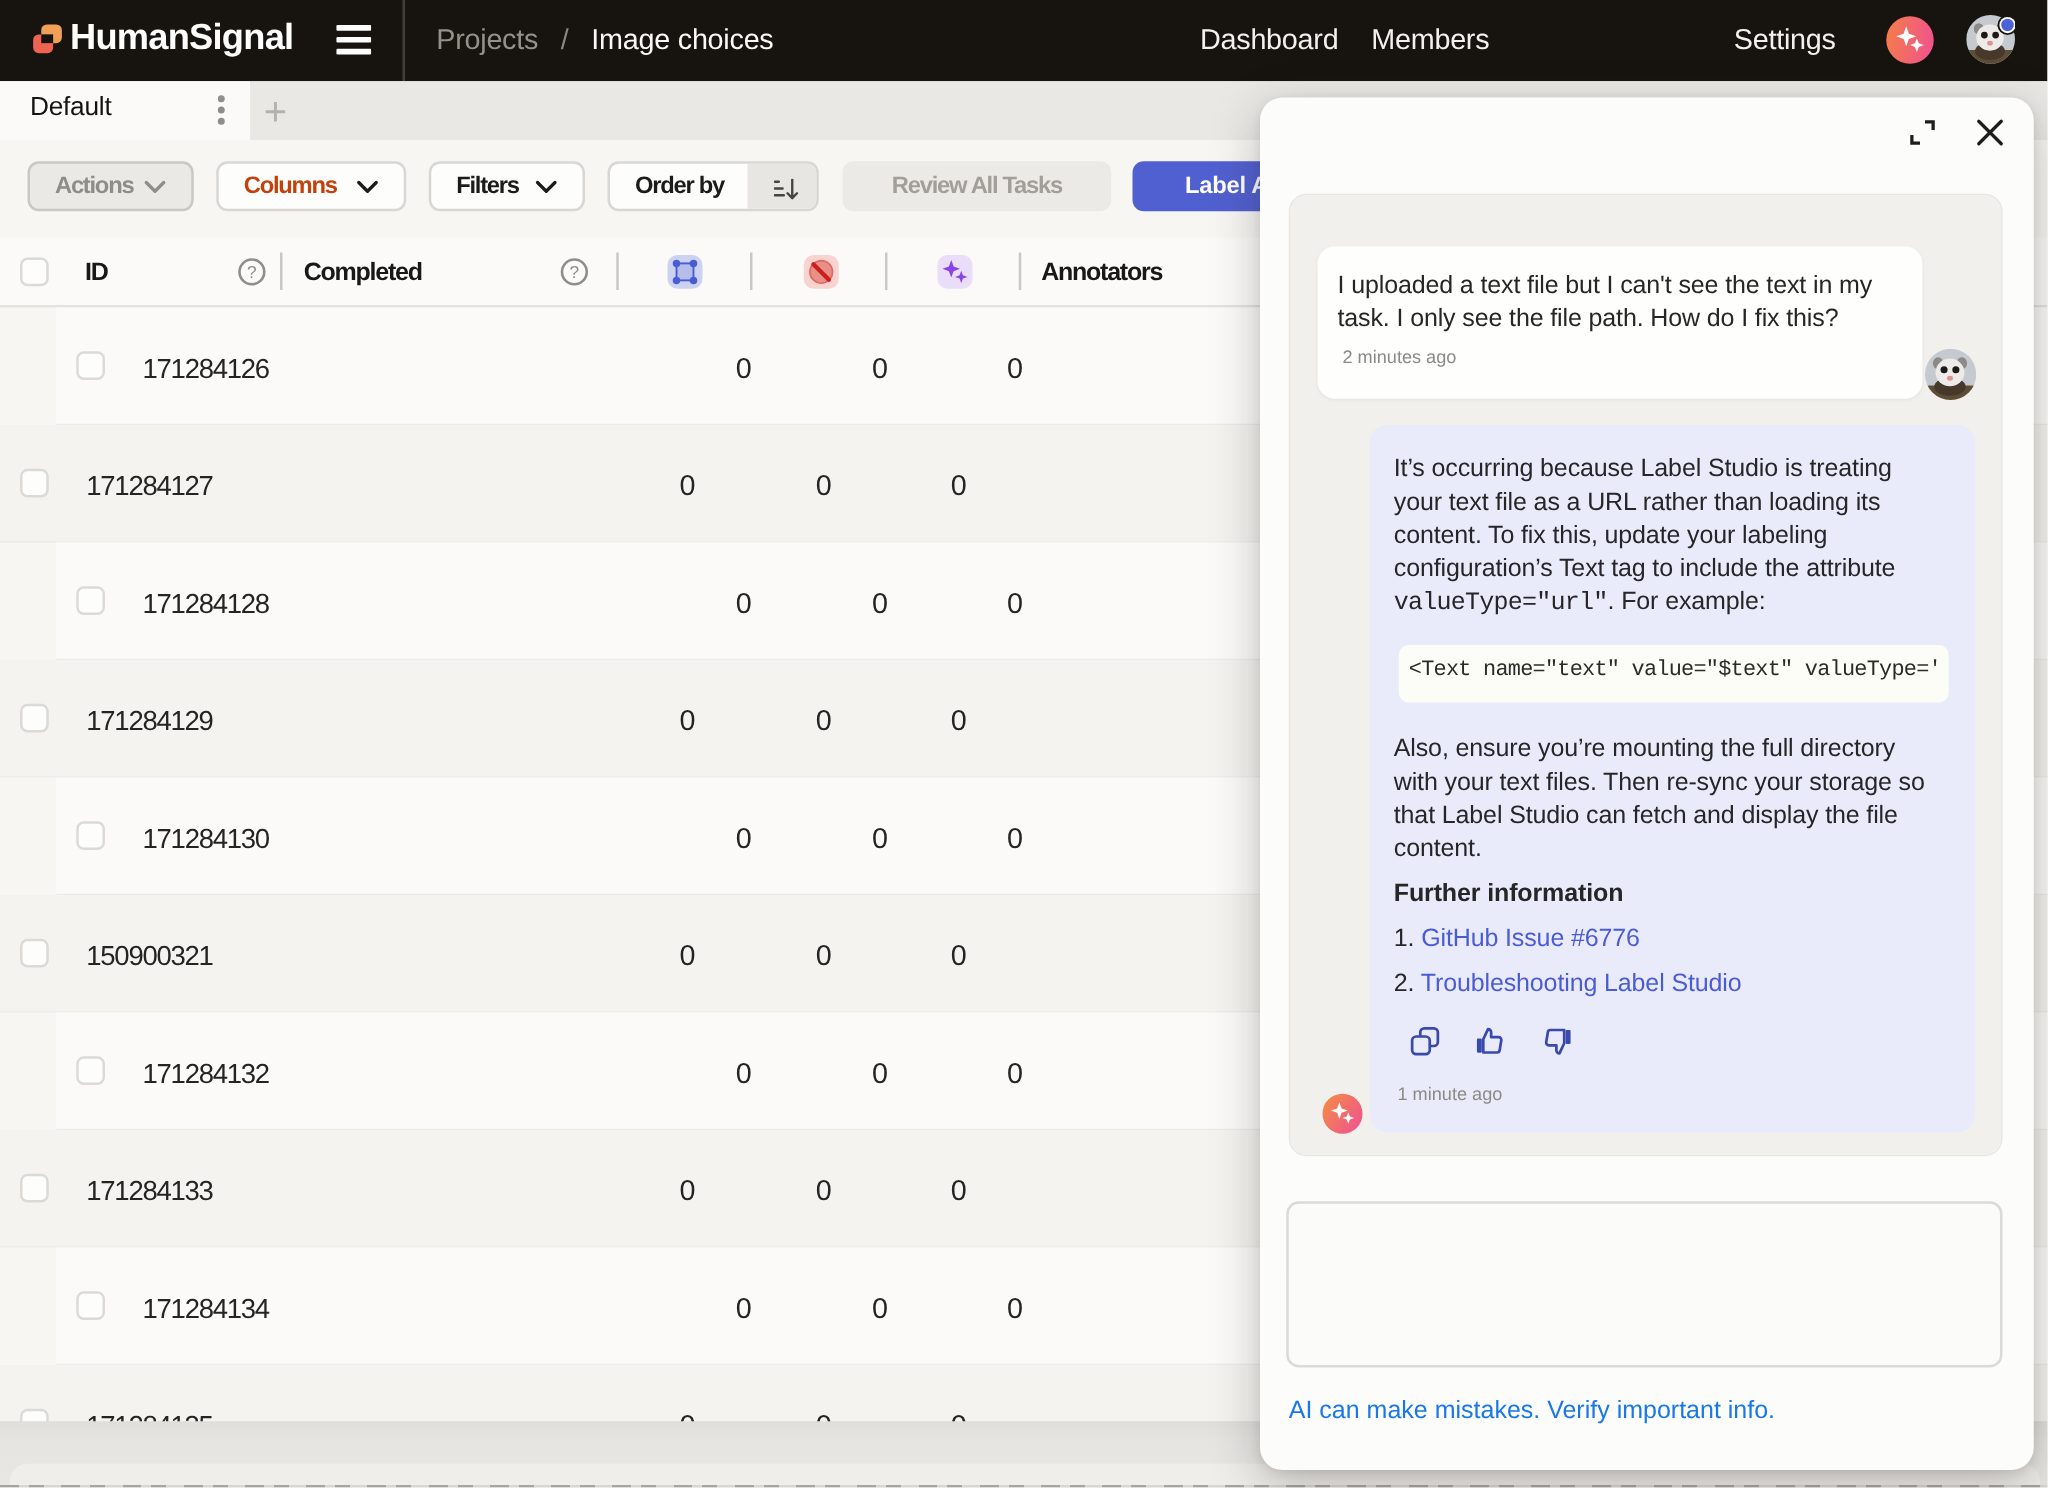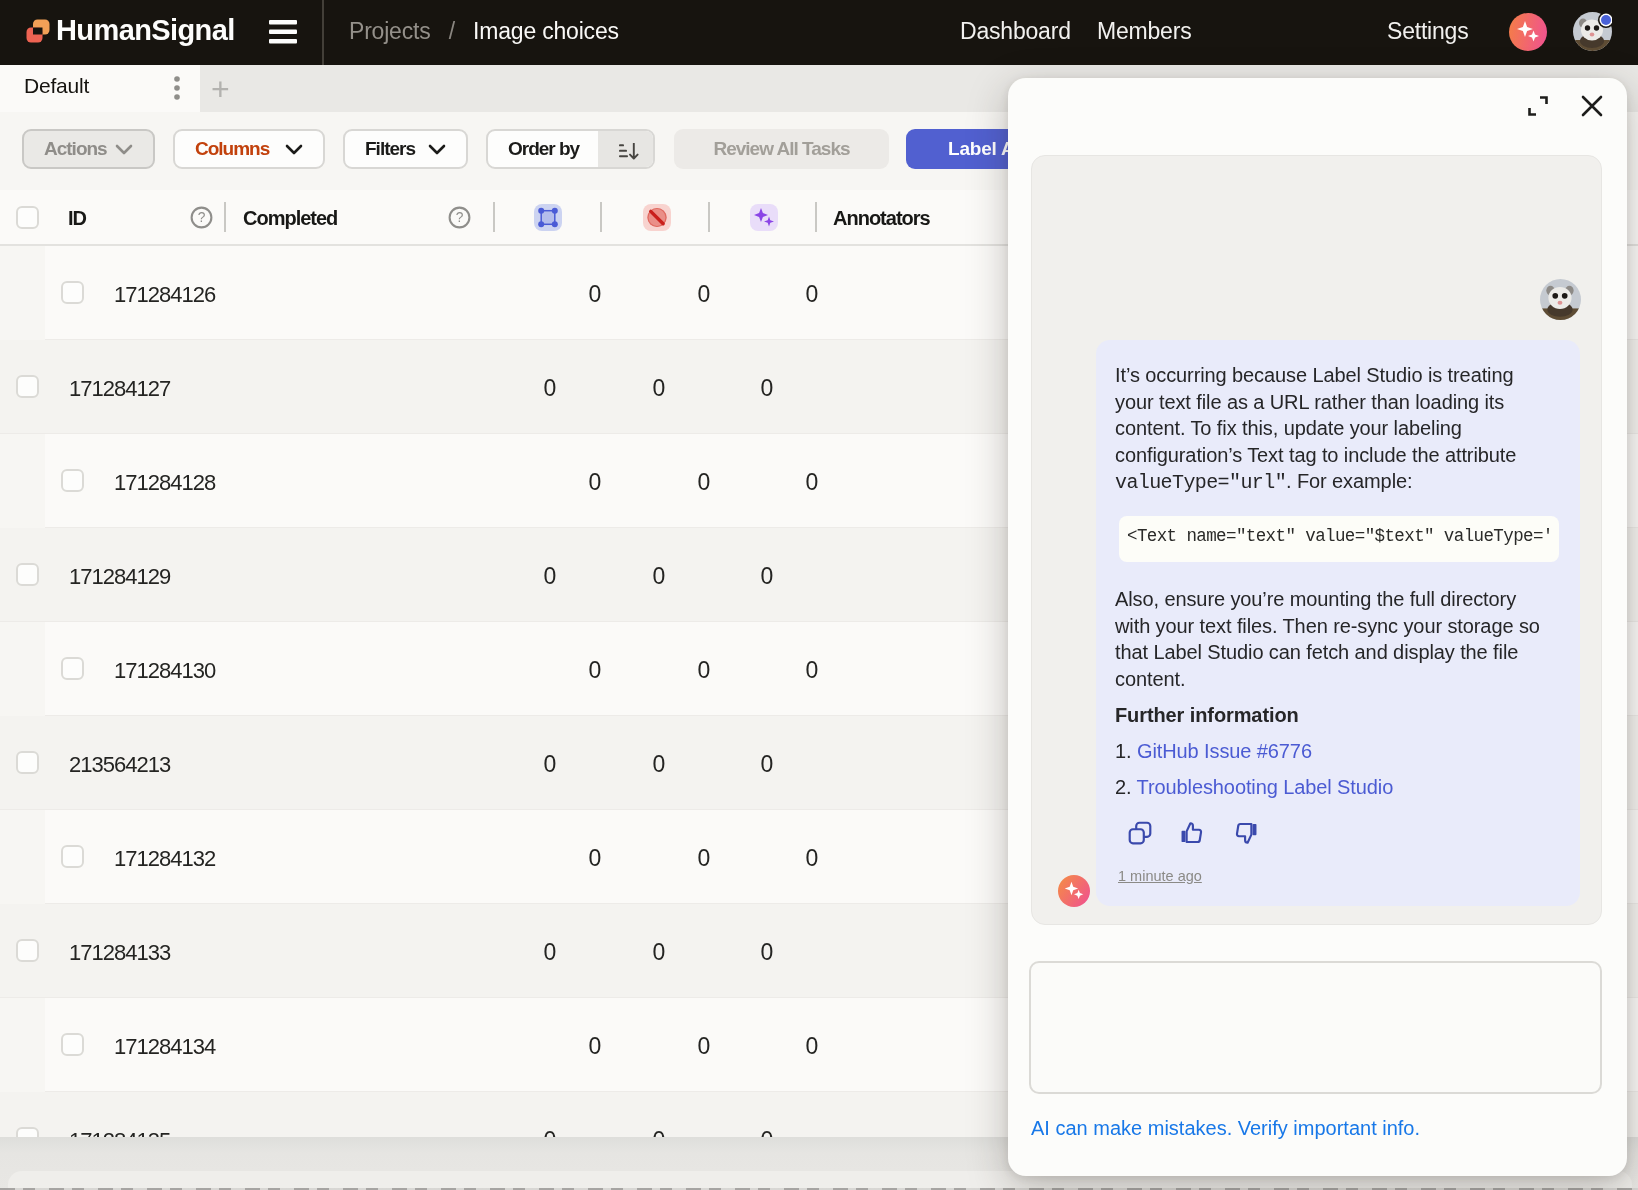--- a/index.html
+++ b/index.html
@@ -66,21 +66,21 @@
 #abub { position:absolute; left:64px; top:184px; width:484px; height:566px; background:#e9ebfa; border-radius:14px; font-size:20px; color:#262628; }
 .aline { position:absolute; left:19px; line-height:26.5px; letter-spacing:-0.1px; white-space:nowrap;}
 .mono { font-family:"Liberation Mono", monospace; letter-spacing:-0.6px;}
 #codeblk { position:absolute; left:23px; top:176px; width:440px; height:46px; background:#fdfdf8; border-radius:8px; overflow:hidden; }
 #codeblk .c { position:absolute; left:8px; top:10px; font-family:"Liberation Mono", monospace; font-size:17.5px; color:#2b2b29; white-space:nowrap; letter-spacing:-0.6px;}
 .alink { color:#4b5bd3; }
 #aicons { position:absolute; left:31px; top:480px; }
 #aicons svg { vertical-align:top; }
 #aicons svg.i1 { margin-right:25px; }
 #aicons svg.i2 { margin-right:28px; }
-#ats { position:absolute; left:22px; top:528px; font-size:14.5px; color:#8b8a86;text-decoration:underline; }
+#ats { position:absolute; left:22px; top:528px; font-size:14.5px; color:#8b8a86; }
 #aavatar { position:absolute; left:-38px; top:535px; width:32px; height:32px; border-radius:50%; background:linear-gradient(125deg,#f4854e 15%,#f0558b 90%); }
 #chatinput { position:absolute; left:21px; top:883px; width:573px; height:133px; border:2px solid #dbdad6; border-radius:10px; background:#fbfbf9; }
 #chatfoot { position:absolute; left:23px; top:1039px; font-size:20px; color:#1878e8; letter-spacing:0px;}
 #pclose { position:absolute; left:572px; top:16px; width:24px; height:24px; }
 #pexpand { position:absolute; left:519px; top:17px; width:22px; height:22px; }
 </style>
 </head>
 <body>
 
 <div id="topbar">
@@ -254,21 +254,21 @@
 </div>
 <div class="trow row-a" style="top:622px">
   <div class="checkbox" style="left:16px; top:35px;"></div>
   <div class="tid">171284130</div>
   <div class="tzero" style="left:530px">0</div>
   <div class="tzero" style="left:639px">0</div>
   <div class="tzero" style="left:747px">0</div>
 </div>
 <div class="trow row-b" style="top:716px">
   <div class="checkbox" style="left:16px; top:35px;"></div>
-  <div class="tid">213564213</div>
+  <div class="tid">150900321</div>
   <div class="tzero" style="left:530px">0</div>
   <div class="tzero" style="left:639px">0</div>
   <div class="tzero" style="left:747px">0</div>
 </div>
 <div class="trow row-a" style="top:810px">
   <div class="checkbox" style="left:16px; top:35px;"></div>
   <div class="tid">171284132</div>
   <div class="tzero" style="left:530px">0</div>
   <div class="tzero" style="left:639px">0</div>
   <div class="tzero" style="left:747px">0</div>
@@ -302,20 +302,24 @@
 
 <div id="panel">
   <svg id="pexpand" viewBox="0 0 22 22">
     <path d="M2.5 13 L2.5 19.5 L9 19.5" stroke="#1d1d1b" stroke-width="2.6" fill="none"></path>
     <path d="M13 2.5 L19.5 2.5 L19.5 9" stroke="#1d1d1b" stroke-width="2.6" fill="none"></path>
   </svg>
   <svg id="pclose" viewBox="0 0 24 24">
     <path d="M3 3 L21 21 M21 3 L3 21" stroke="#1d1d1b" stroke-width="2.6" stroke-linecap="round"></path>
   </svg>
   <div id="msgbox">
+    <div id="ubub">
+      <div class="txt">I uploaded a text file but I can't see the text in my<br>task. I only see the file path. How do I fix this?</div>
+      <div class="ts">2 minutes ago</div>
+    </div>
     <div id="uavatar">
       <svg width="41" height="41" viewBox="0 0 39 39">
         <defs>
             <clipPath id="avc2">
               <circle cx="19.5" cy="19.5" r="19.5"></circle>
             </clipPath>
           </defs>
         <g clip-path="url(#avc2)">
 <rect width="39" height="39" fill="#c5cad1"></rect>
 <rect y="28" width="39" height="11" fill="#5e4c34"></rect>

